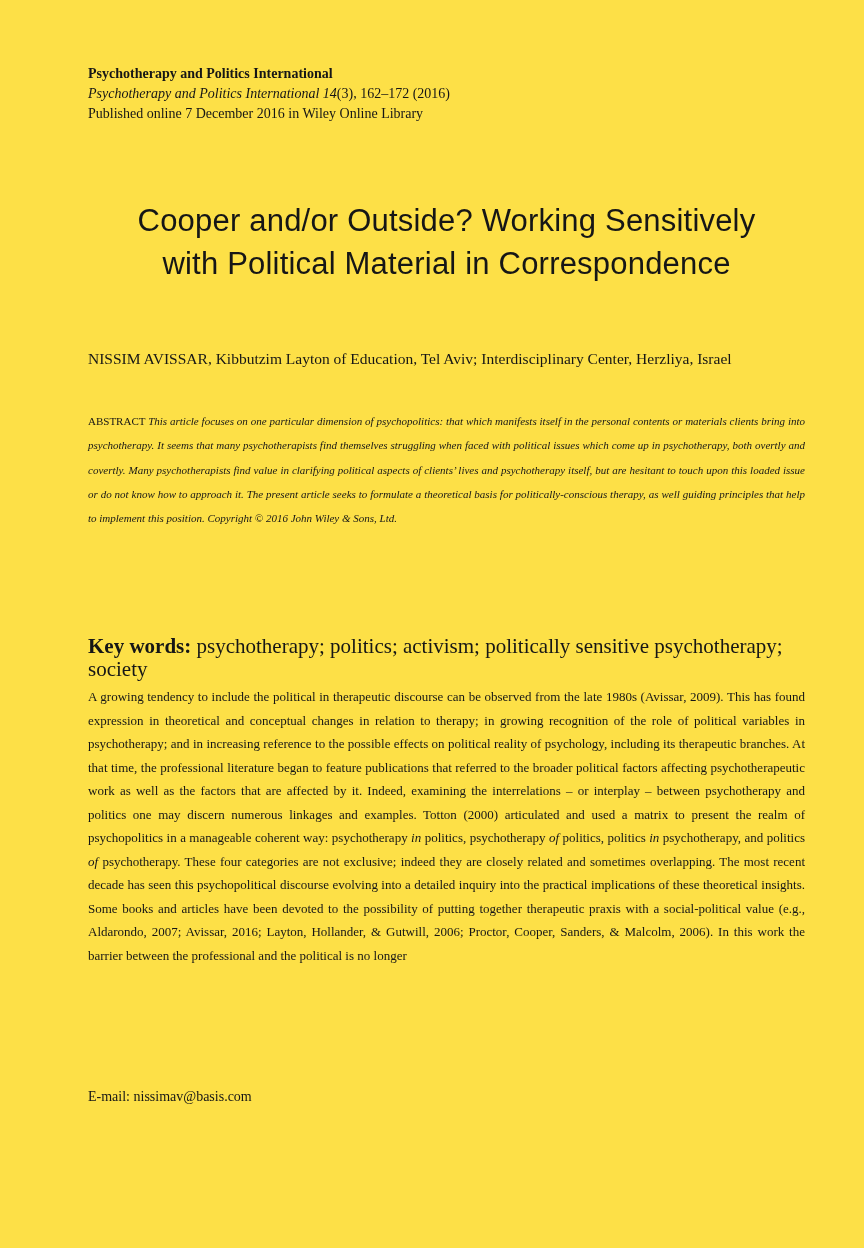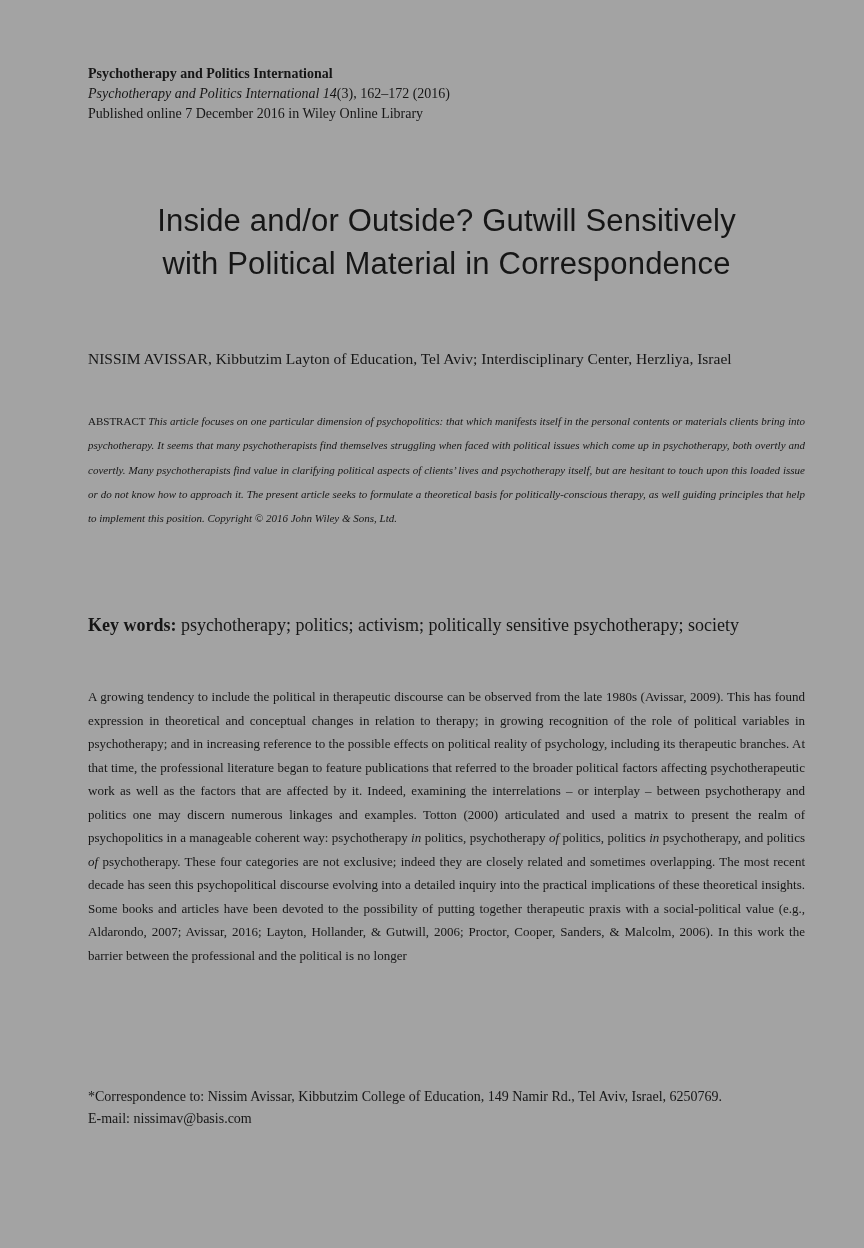--- a/index.html
+++ b/index.html
@@ -1,20 +1,20 @@
 <!DOCTYPE html>
 <html><head>
 <meta charset="utf-8">
 <style>
   html, body { margin: 0; padding: 0; background: #ffffff; }
   .page {
     position: relative;
     width: 864px;
     height: 1248px;
-    background: #a3a3a3;
+    background: #fde047;
     color: #161616;
     font-family: "Liberation Serif", serif;
     overflow: hidden;
   }
   .col { position: absolute; left: 88px; width: 717px; }
 
   
   .jheader { top: 64px; font-size: 14px; line-height: 20px; }
   .jh-name { font-weight: bold; }
 
@@ -37,21 +37,21 @@
   .abstract {
     top: 398px;
     font-size: 11px;
     line-height: 24.3px;
     text-align: justify;
   }
   .abstract-label { font-style: normal; }
   .abstract-text { font-style: italic; }
 
   
-  .keywords { top: 596px; font-size: 18px; line-height: 23px; }
+  .keywords { top: 614px; font-size: 21px; line-height: 23px; }
   .kw-label { font-weight: bold; }
 
   
   .body-text {
     top: 672px;
     font-size: 13px;
     line-height: 23.5px;
     text-align: justify;
   }
 
@@ -68,37 +68,36 @@
 
 <div class="page">
 
   <header class="col jheader">
     <div class="jh-name">Psychotherapy and Politics International</div>
     <div><i>Psychotherapy and Politics International 14</i>(3), 162–172 (2016)</div>
     <div>Published online 7 December 2016 in Wiley Online Library</div>
   </header>
 
   <h1 class="col title">
-    <span>Inside and/or Outside? Gutwill Sensitively</span>
+    <span>Cooper and/or Outside? Working Sensitively</span>
     <span>with Political Material in Correspondence</span>
   </h1>
 
   <p class="col authors">NISSIM AVISSAR, Kibbutzim Layton of Education, Tel Aviv; Interdisciplinary Center, Herzliya, Israel</p>
 
   <p class="col abstract">
     <span class="abstract-label">ABSTRACT</span>
     <span class="abstract-text">This article focuses on one particular dimension of psychopolitics: that which manifests itself in the personal contents or materials clients bring into psychotherapy. It seems that many psychotherapists find themselves struggling when faced with political issues which come up in psychotherapy, both overtly and covertly. Many psychotherapists find value in clarifying political aspects of clients’ lives and psychotherapy itself, but are hesitant to touch upon this loaded issue or do not know how to approach it. The present article seeks to formulate a theoretical basis for politically-conscious therapy, as well guiding principles that help to implement this position. Copyright © 2016 John Wiley &amp; Sons, Ltd.</span>
   </p>
 
   <p class="col keywords">
     <span class="kw-label">Key words:</span>
     <span>psychotherapy; politics; activism; politically sensitive psychotherapy; society</span>
   </p>
 
   <p class="col body-text">A growing tendency to include the political in therapeutic discourse can be observed from the late 1980s (Avissar, 2009). This has found expression in theoretical and conceptual changes in relation to therapy; in growing recognition of the role of political variables in psychotherapy; and in increasing reference to the possible effects on political reality of psychology, including its therapeutic branches. At that time, the professional literature began to feature publications that referred to the broader political factors affecting psychotherapeutic work as well as the factors that are affected by it. Indeed, examining the interrelations – or interplay – between psychotherapy and politics one may discern numerous linkages and examples. Totton (2000) articulated and used a matrix to present the realm of psychopolitics in a manageable coherent way: psychotherapy <i>in</i> politics, psychotherapy <i>of</i> politics, politics <i>in</i> psychotherapy, and politics <i>of</i> psychotherapy. These four categories are not exclusive; indeed they are closely related and sometimes overlapping. The most recent decade has seen this psychopolitical discourse evolving into a detailed inquiry into the practical implications of these theoretical insights. Some books and articles have been devoted to the possibility of putting together therapeutic praxis with a social-political value (e.g., Aldarondo, 2007; Avissar, 2016; Layton, Hollander, &amp; Gutwill, 2006; Proctor, Cooper, Sanders, &amp; Malcolm, 2006). In this work the barrier between the professional and the political is no longer</p>
 
   <div class="col footnote">
-    <div>*Correspondence to: Nissim Avissar, Kibbutzim College of Education, 149 Namir Rd., Tel Aviv, Israel, 6250769.</div>
     <div>E-mail: nissimav@basis.com</div>
   </div>
 
 
 </div>
 
 </body></html>

